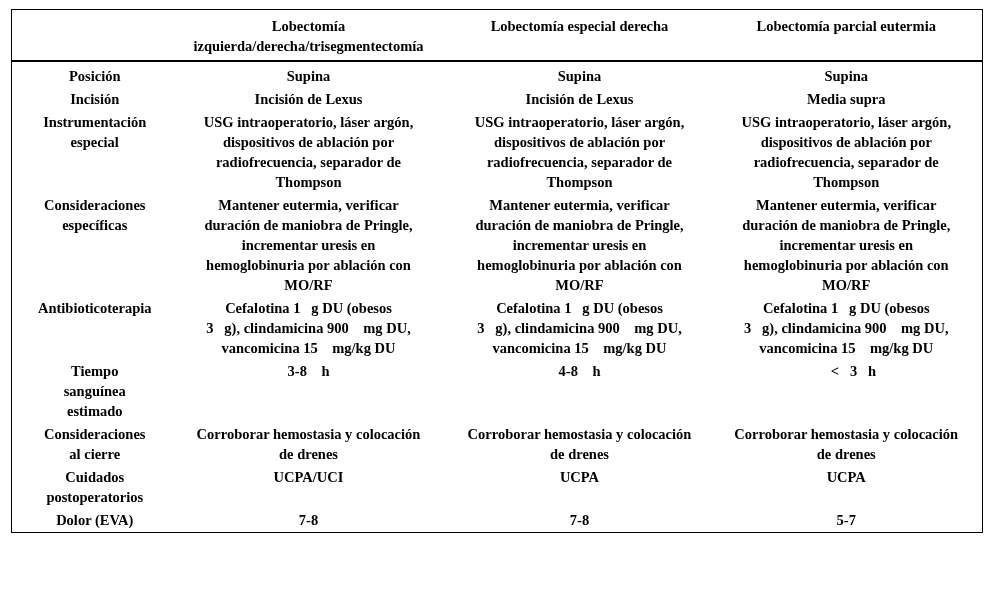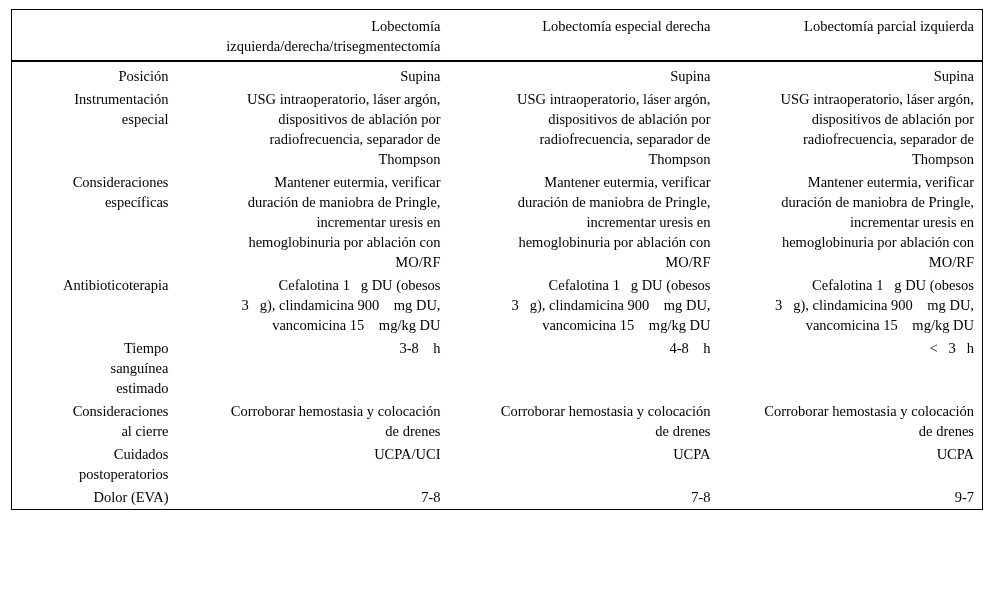--- a/index.html
+++ b/index.html
@@ -25,22 +25,22 @@
     table-layout: fixed;
     border-top: 1.5px solid #000;
     border-bottom: 1.5px solid #000;
     border-left: 1px solid #000;
     border-right: 1px solid #000;
     font-size: 14.5px;
     line-height: 20px;
   }
   table.proc-table th,
   table.proc-table td {
-    font-weight: normal;
-    text-align: right;
+    font-weight: bold;
+    text-align: center;
     vertical-align: top;
     white-space: pre-wrap;
     padding: 1.5px 8px 1.5px 0;
   }
   table.proc-table thead th {
     border-bottom: 2.5px solid #000;
     padding-top: 6px;
     padding-bottom: 4px;
   }
   table.proc-table .label-col {
@@ -62,29 +62,35 @@
       <col style="width:272px">
       <col style="width:270px">
       <col style="width:264px">
     </colgroup>
     <thead>
       <tr>
         <th class="label-col"></th>
         <th>Lobectomía
 izquierda/derecha/trisegmentectomía</th>
         <th>Lobectomía especial derecha</th>
-        <th>Lobectomía parcial izquierda</th>
+        <th>Lobectomía parcial eutermia</th>
       </tr>
     </thead>
     <tbody>
       <tr>
         <th class="label-col">Posición</th>
         <td>Supina</td>
         <td>Supina</td>
         <td>Supina</td>
+      </tr>
+      <tr>
+        <th class="label-col">Incisión</th>
+        <td>Incisión de Lexus</td>
+        <td>Incisión de Lexus</td>
+        <td>Media supra</td>
       </tr>
       <tr>
         <th class="label-col">Instrumentación
 especial</th>
         <td>USG intraoperatorio, láser argón,
 dispositivos de ablación por
 radiofrecuencia, separador de
 Thompson</td>
         <td>USG intraoperatorio, láser argón,
 dispositivos de ablación por
@@ -148,17 +154,17 @@
         <th class="label-col">Cuidados
 postoperatorios</th>
         <td>UCPA/UCI</td>
         <td>UCPA</td>
         <td>UCPA</td>
       </tr>
       <tr>
         <th class="label-col">Dolor (EVA)</th>
         <td>7-8</td>
         <td>7-8</td>
-        <td>9-7</td>
+        <td>5-7</td>
       </tr>
     </tbody>
   </table>
 </div>
 
 </body></html>

